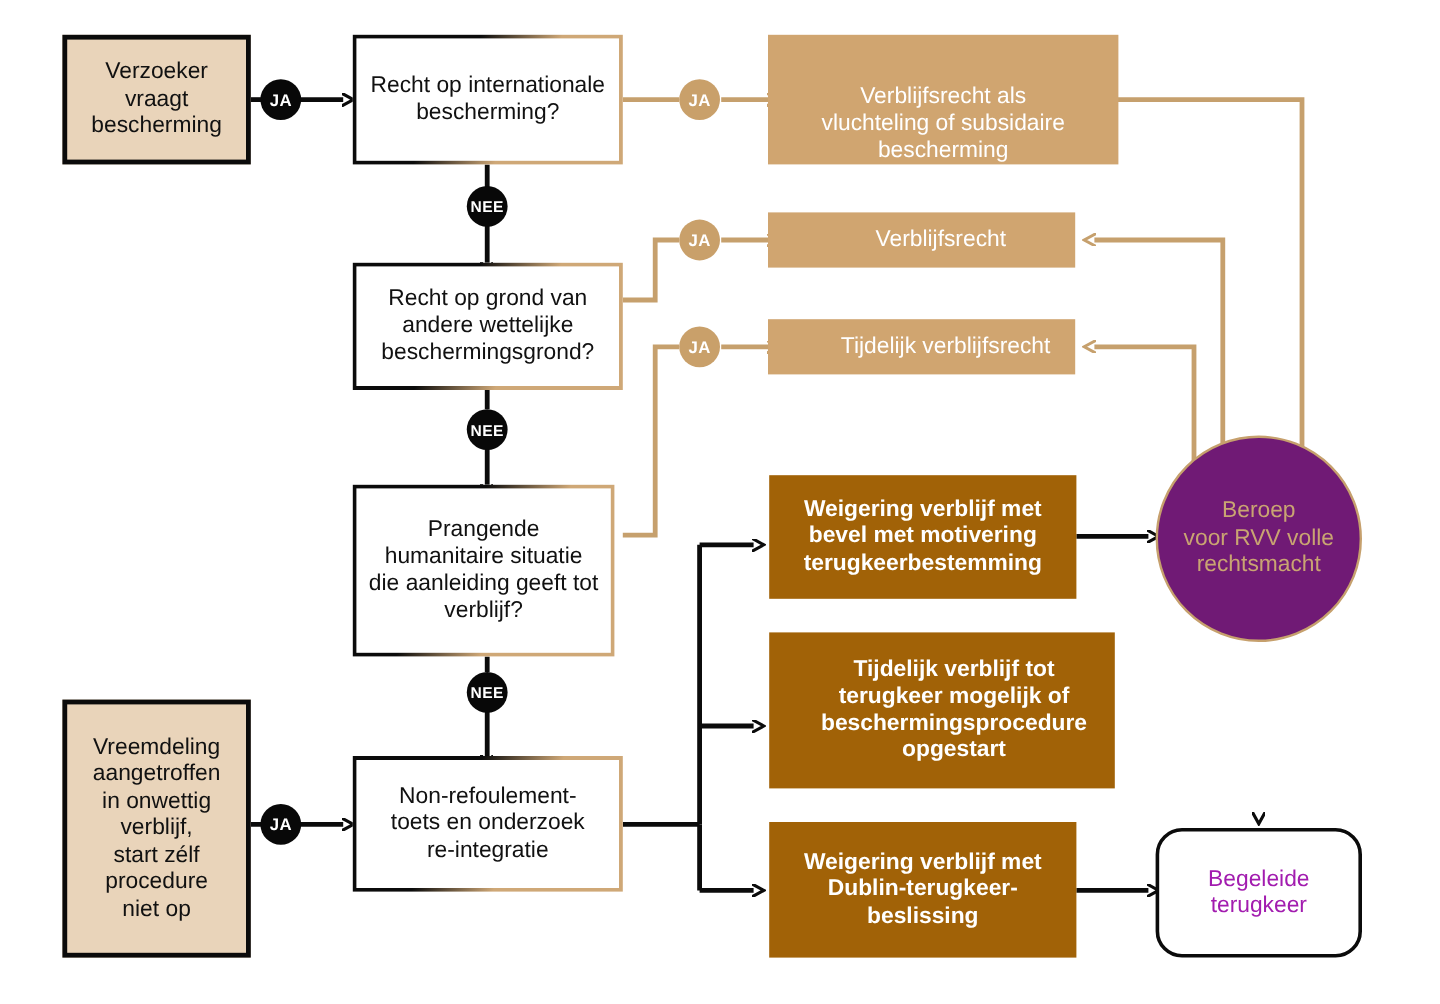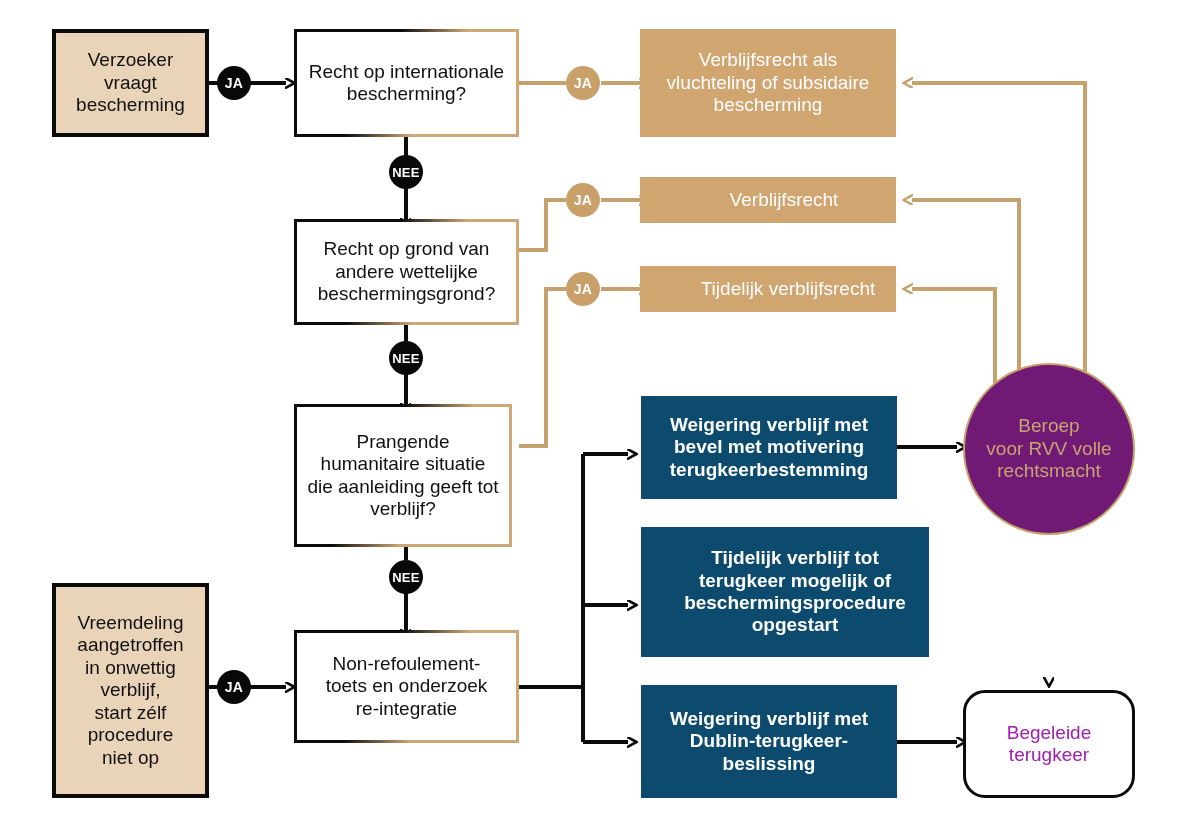--- a/index.html
+++ b/index.html
@@ -65,21 +65,21 @@
   .gold-box {
     background: #d0a570;
     color: #ffffff;
     font-size: 19px;
     font-weight: 400;
     border: 0;
   }
 
   
   .black-box {
-    background: #0c4a6e;
+    background: #a16207;
     color: #ffffff;
     font-size: 19px;
     font-weight: 700;
     border: 0;
   }
 
   
   .round-box {
     background: #ffffff;
     color: #a21caf;
@@ -185,21 +185,21 @@
     <span class="txt">Verzoeker
 vraagt
 bescherming</span>
   </div>
 
   <div class="node decision-box" style="left:294px; top:29px; width:225px; height:108px;">
     <span class="txt">Recht op internationale
 bescherming?</span>
   </div>
 
-  <div class="node gold-box" style="left:640px; top:29px; width:256px; height:108px;">
+  <div class="node gold-box" style="left:640px; top:29px; width:292px; height:108px;align-items:flex-end;">
     <span class="txt">Verblijfsrecht als
 vluchteling of subsidaire
 bescherming</span>
   </div>
 
   <div class="node decision-box" style="left:294px; top:219px; width:225px; height:106px;">
     <span class="txt">Recht op grond van
 andere wettelijke
 beschermingsgrond?</span>
   </div>

